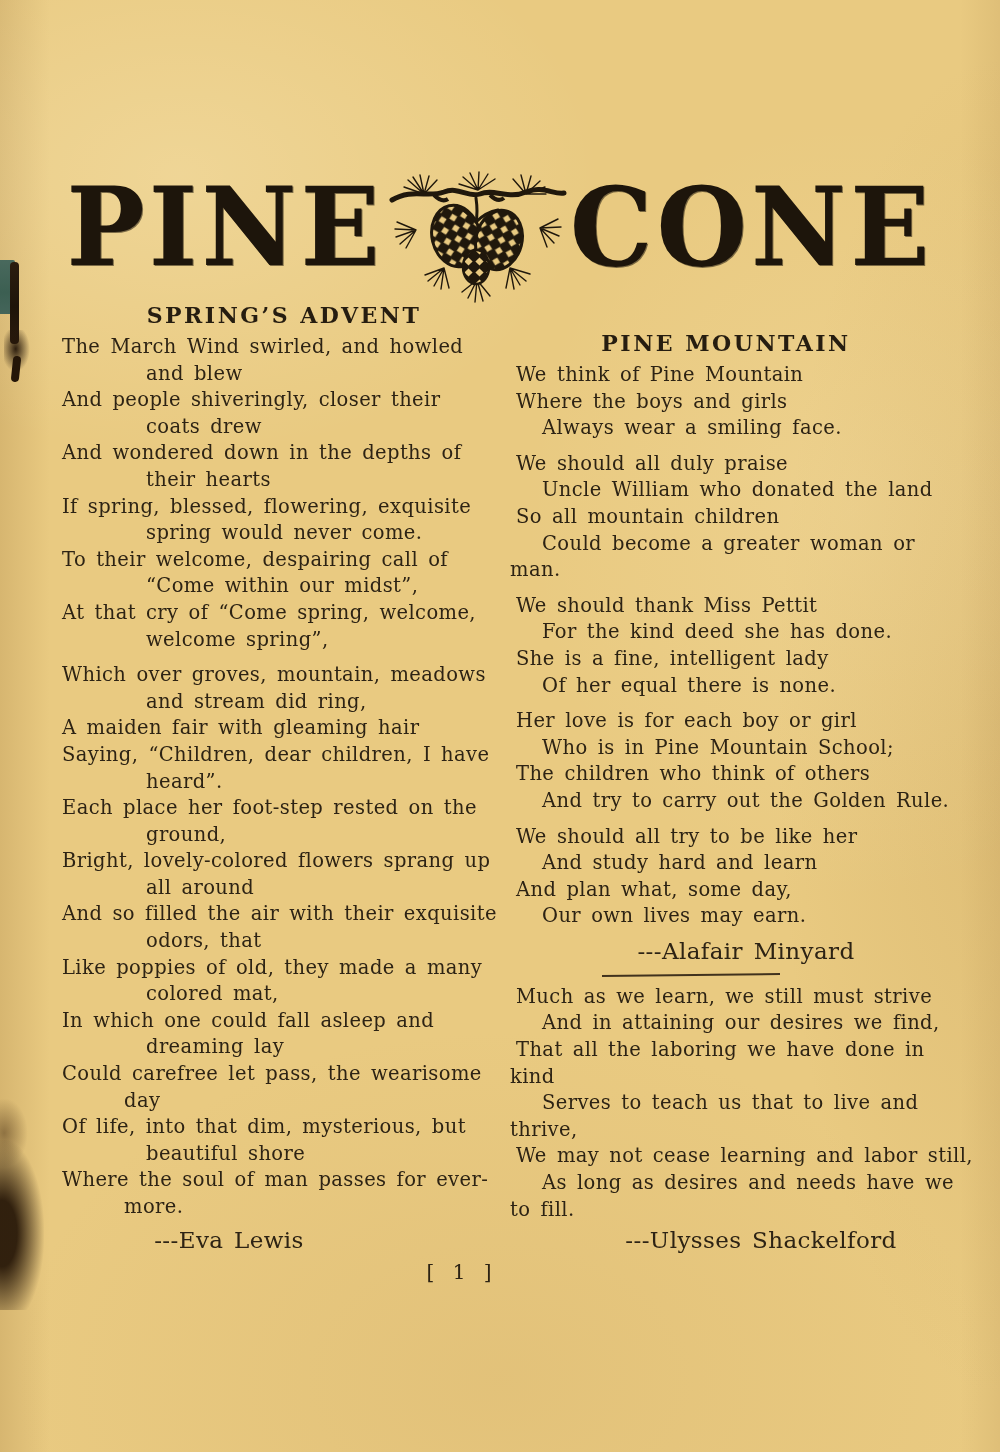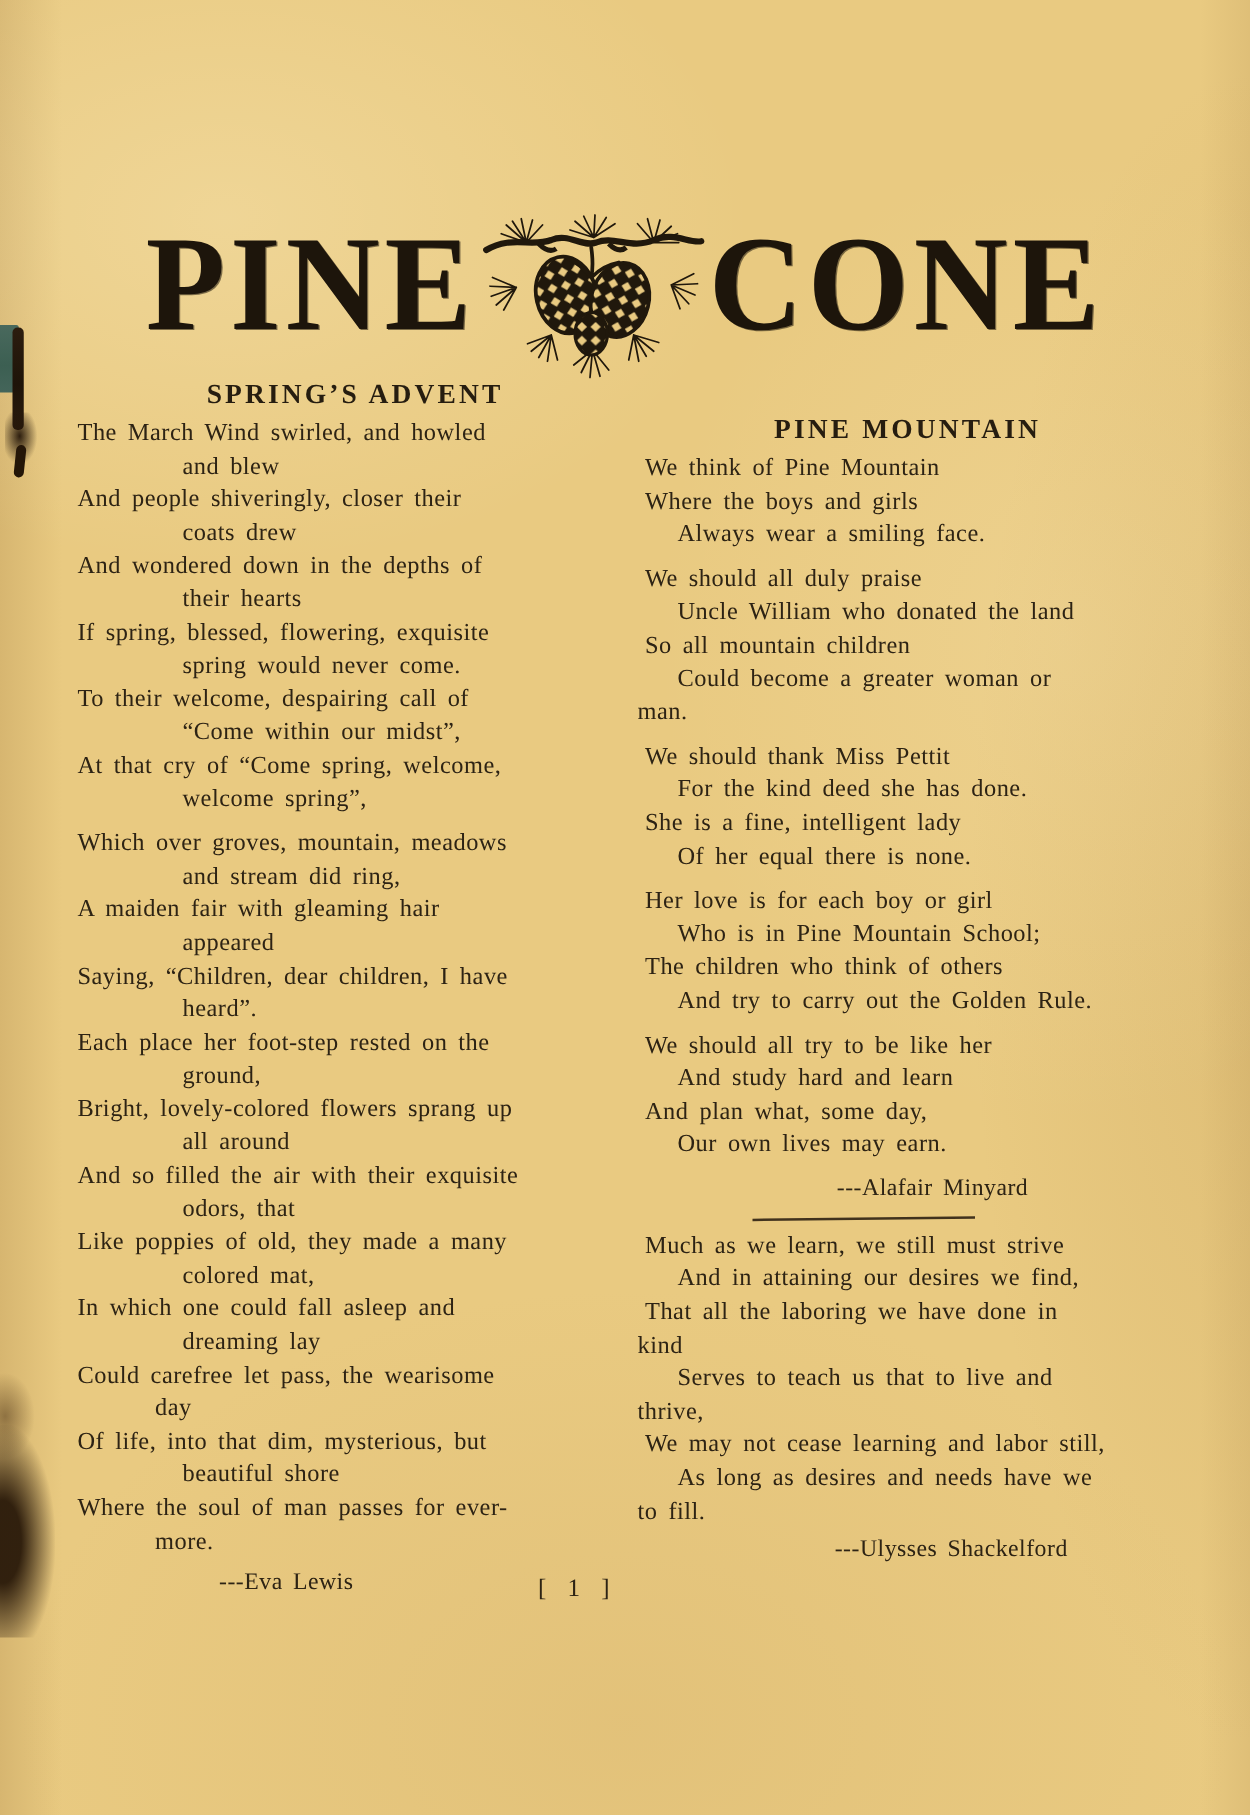--- a/index.html
+++ b/index.html
@@ -7,21 +7,21 @@
     font-family:"DejaVu Serif","Liberation Serif",serif;
     color:#2d2314;
     background:
       radial-gradient(ellipse 600px 400px at 18% 12%, rgba(255,243,205,.28), transparent 70%),
       radial-gradient(ellipse 500px 600px at 85% 35%, rgba(250,232,185,.22), transparent 65%),
       radial-gradient(ellipse 700px 500px at 50% 95%, rgba(196,156,88,.18), transparent 70%),
       radial-gradient(ellipse 300px 900px at 100% 50%, rgba(170,128,62,.16), transparent 75%),
       linear-gradient(90deg, rgba(150,110,52,.22), rgba(150,110,52,0) 5%, rgba(150,110,52,0) 96%, rgba(150,110,52,.12)),
       #e9ca81;
   }
-  .page{position:absolute;inset:0;font-family:Liberation Serif, serif;}
+  .page{position:absolute;inset:0;}
 
   
   .masthead{display:flex;justify-content:center;align-items:flex-start;
     margin-top:168px;height:132px;}
   .mast-word{font-size:104px;line-height:104px;font-weight:bold;
     color:#1d150b;letter-spacing:4px;transform:scaleY(1.04);
     text-shadow:1px 1px 0 rgba(29,21,11,.55);}
   .mast-word.left{margin-top:8px;}
   .mast-word.right{margin-top:8px;}
   .mast-art{width:182px;height:138px;margin:0 2px;flex:0 0 auto;}
@@ -34,21 +34,21 @@
   .poem-title{text-align:center;font-weight:bold;font-size:22px;
     letter-spacing:2.5px;margin-bottom:6px;color:#261d10;}
   .line{font-size:19.5px;line-height:26.6px;letter-spacing:.4px;
     word-spacing:3.5px;white-space:nowrap;color:#2d2314;}
   .col-left .line.ind{padding-left:84px;}
   .col-left .line.ind2{padding-left:62px;}
   .col-right .line{padding-left:6px;}
   .col-right .line.sm{padding-left:32px;}
   .line.ctr{text-align:left;padding-left:0 !important;}
   .line.gap{margin-top:9px;}
-  .attr{font-size:19px;line-height:26px;letter-spacing:.4px;
+  .attr{font-size:23px;line-height:26px;letter-spacing:.4px;
     word-spacing:3px;text-align:center;color:#2d2314;}
   .attr-left{margin-top:6px;padding-right:110px;}
   .attr-right{margin-top:8px;padding-left:40px;}
   .attr-right2{margin-top:4px;padding-left:70px;}
   .divider{border:0;border-top:2px solid #41321d;width:178px;
     margin:10px 0 8px 92px;transform:rotate(-.6deg);}
 
   
   .pagenum{position:absolute;top:1260px;left:0;width:100%;
     text-align:center;font-size:20px;letter-spacing:6px;
@@ -132,21 +132,20 @@
           <div class="line ind">their hearts</div>
           <div class="line">If spring, blessed, flowering, exquisite</div>
           <div class="line ind">spring would never come.</div>
           <div class="line">To their welcome,  despairing call of</div>
           <div class="line ind">“Come within our midst”,</div>
           <div class="line">At that cry of “Come spring, welcome,</div>
           <div class="line ind">welcome spring”,</div>
           <div class="line gap">Which over groves, mountain, meadows</div>
           <div class="line ind">and stream did ring,</div>
           <div class="line">A maiden fair with  gleaming hair</div>
-          <div class="line ind">appeared</div>
           <div class="line">Saying, “Children, dear children, I have</div>
           <div class="line ind">heard”.</div>
           <div class="line">Each place her foot-step rested on the</div>
           <div class="line ind">ground,</div>
           <div class="line">Bright, lovely-colored flowers sprang up</div>
           <div class="line ind">all around</div>
           <div class="line">And so filled the air with their exquisite</div>
           <div class="line ind">odors, that</div>
           <div class="line">Like poppies of old, they made a many</div>
           <div class="line ind">colored mat,</div>

